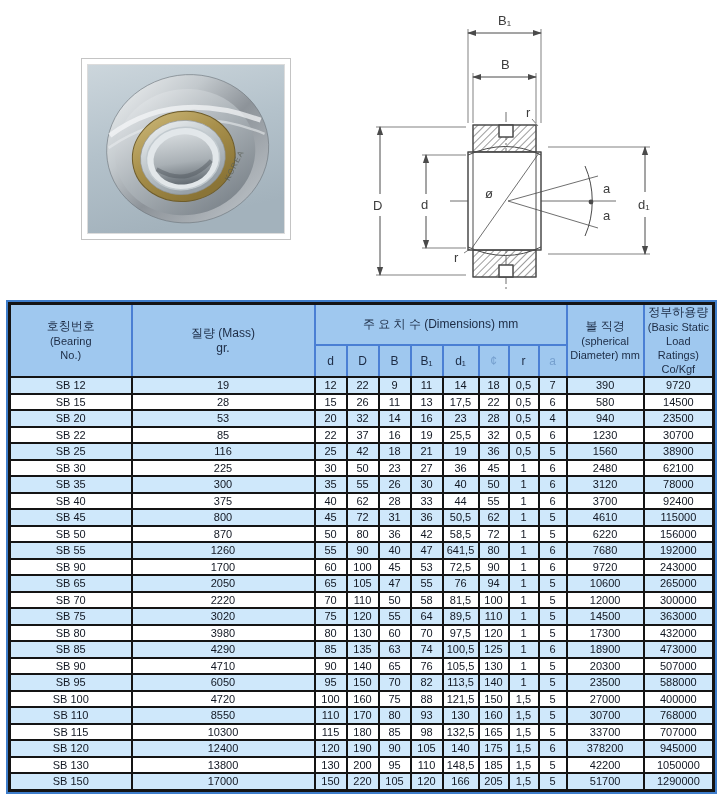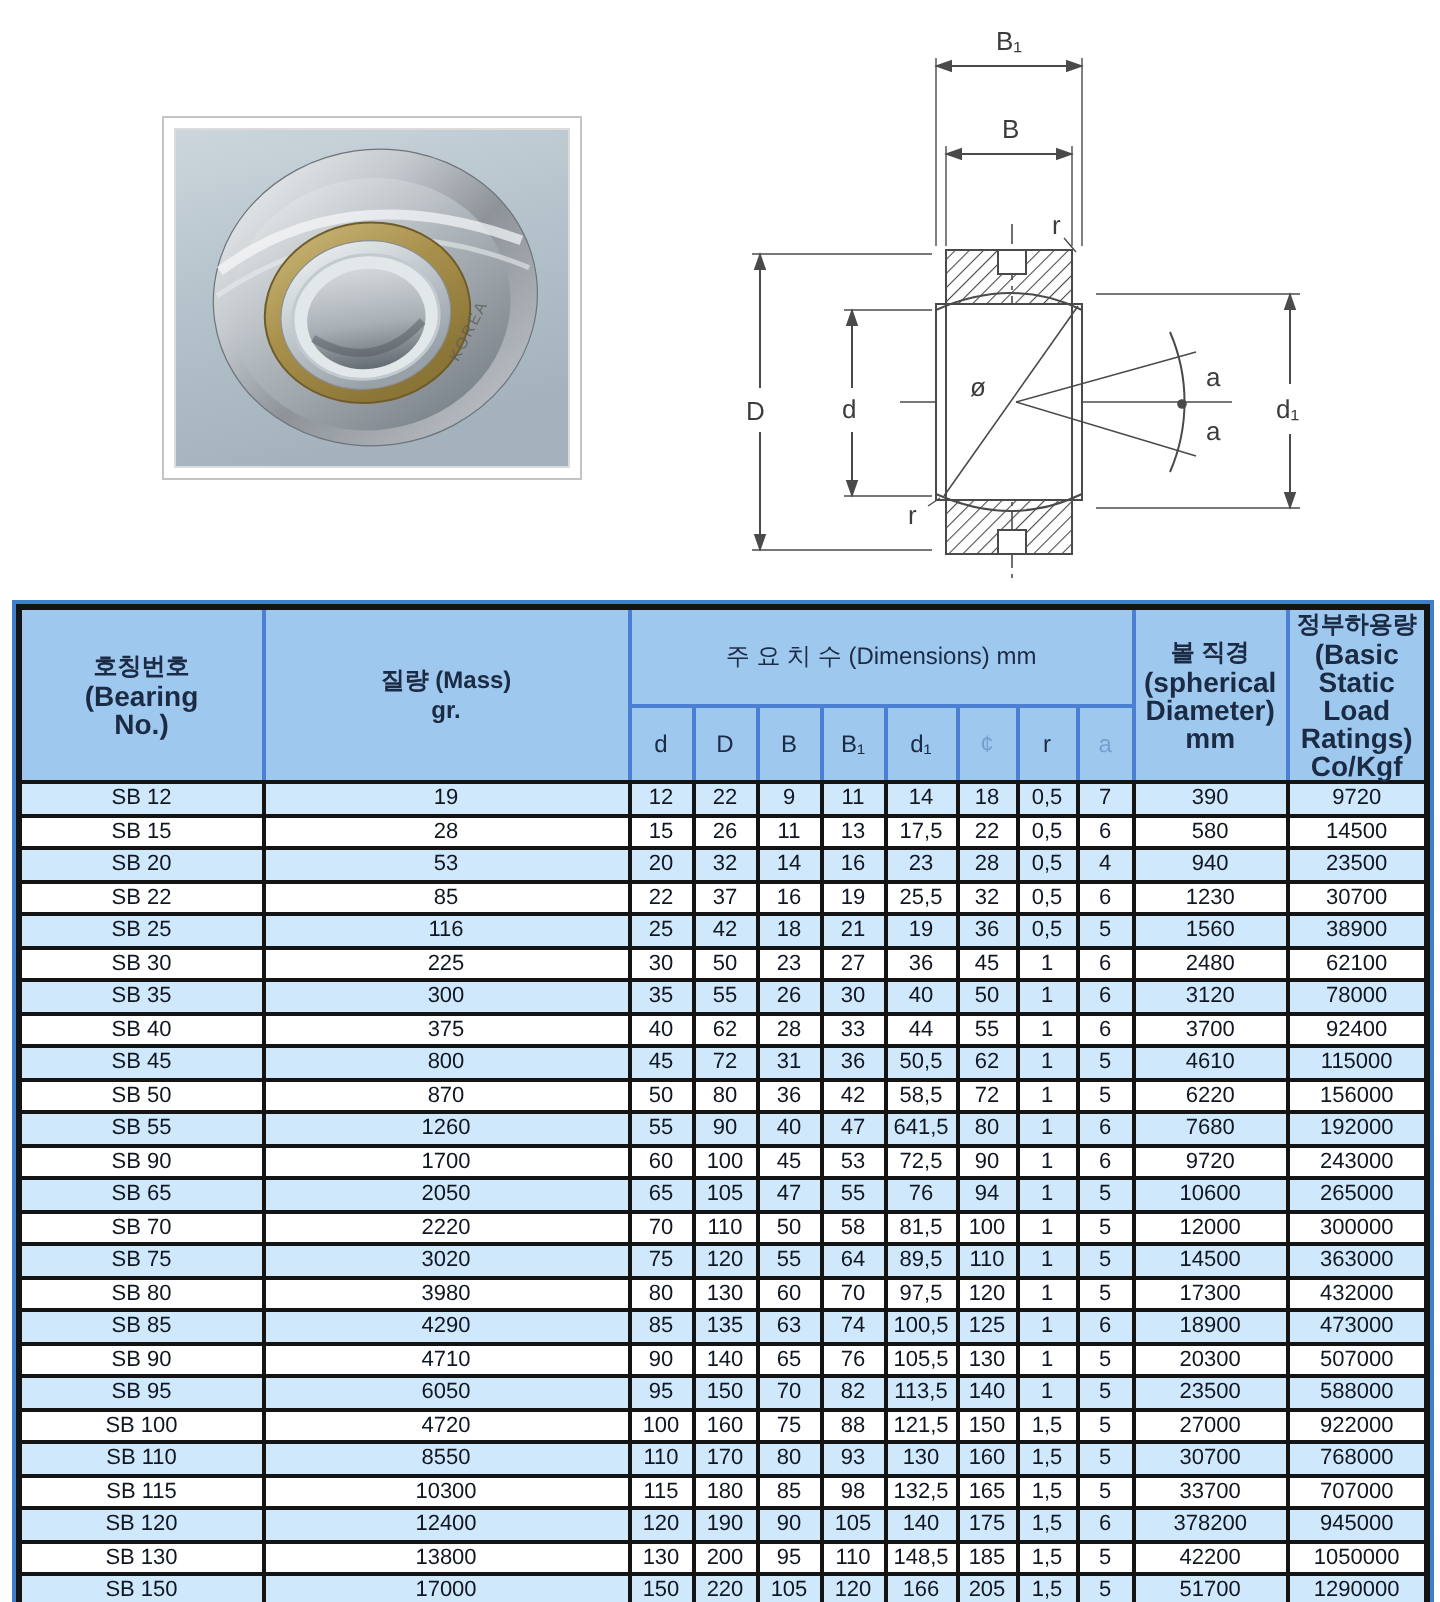--- a/index.html
+++ b/index.html
@@ -22,24 +22,24 @@
   table{border-collapse:collapse;table-layout:fixed;width:704px;border:3px solid #141414;}
   col.c-no{width:122px;} col.c-mass{width:183px;}
   col.c-d{width:32px;} col.c-D{width:32px;} col.c-B{width:32px;} col.c-B1{width:32px;}
   col.c-d1{width:36px;} col.c-phi{width:30px;} col.c-r{width:30px;} col.c-a{width:28px;}
   col.c-sph{width:77px;} col.c-load{width:70px;}
 
   thead th{background:#9fc8ef;border:2px solid #4a7fd4;color:#1c2b44;font-weight:normal;
            padding:0;vertical-align:middle;text-align:center;}
   thead tr.top th{height:36px;}
   thead tr.sub th{height:28px;font-size:12px;border-bottom:2px solid #141414;}
-  thead th.span2{border-bottom:2px solid #141414;font-weight:bold;}
+  thead th.span2{border-bottom:2px solid #141414;}
   thead tr.sub th:nth-child(6), thead tr.sub th:nth-child(8){color:#76a0cf;}
   .hl-ko{font-size:12px;line-height:15px;}
-  .hl-en{font-size:14px;line-height:14px;}
+  .hl-en{font-size:11px;line-height:14px;}
 
   tbody td{border:2px solid #141414;height:14.5px;padding:0;text-align:center;
            vertical-align:middle;font-size:11px;line-height:12px;color:#111722;
            overflow:hidden;white-space:nowrap;}
   tbody tr.alt td{background:#cfe8fb;}
   tbody tr:not(.alt) td{background:#ffffff;}
 </style>
 </head>
 <body>
 
@@ -503,21 +503,21 @@
             <td>4720</td>
             <td>100</td>
             <td>160</td>
             <td>75</td>
             <td>88</td>
             <td>121,5</td>
             <td>150</td>
             <td>1,5</td>
             <td>5</td>
             <td>27000</td>
-            <td>922000</td>
+            <td>400000</td>
           </tr>
           <tr class="alt">
             <td>SB 110</td>
             <td>8550</td>
             <td>110</td>
             <td>170</td>
             <td>80</td>
             <td>93</td>
             <td>130</td>
             <td>160</td>

